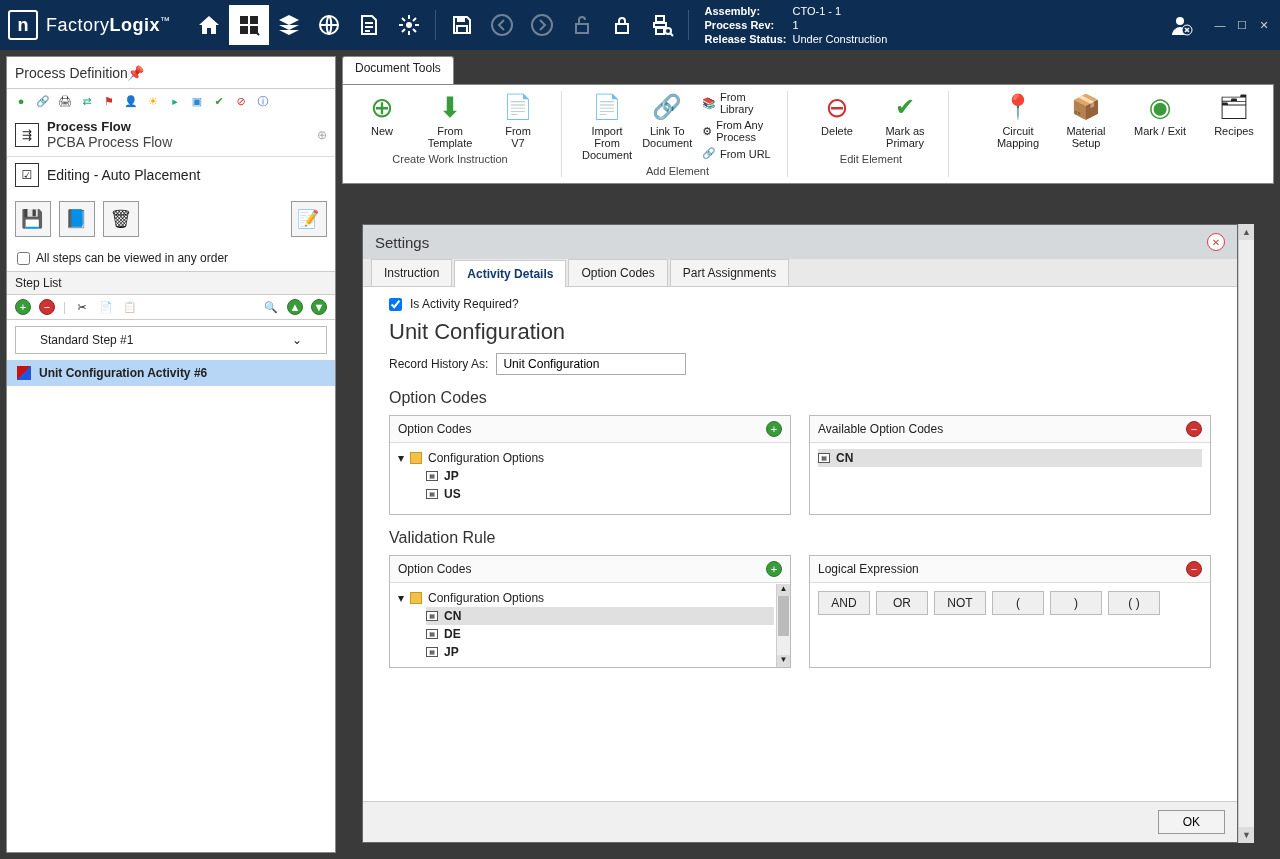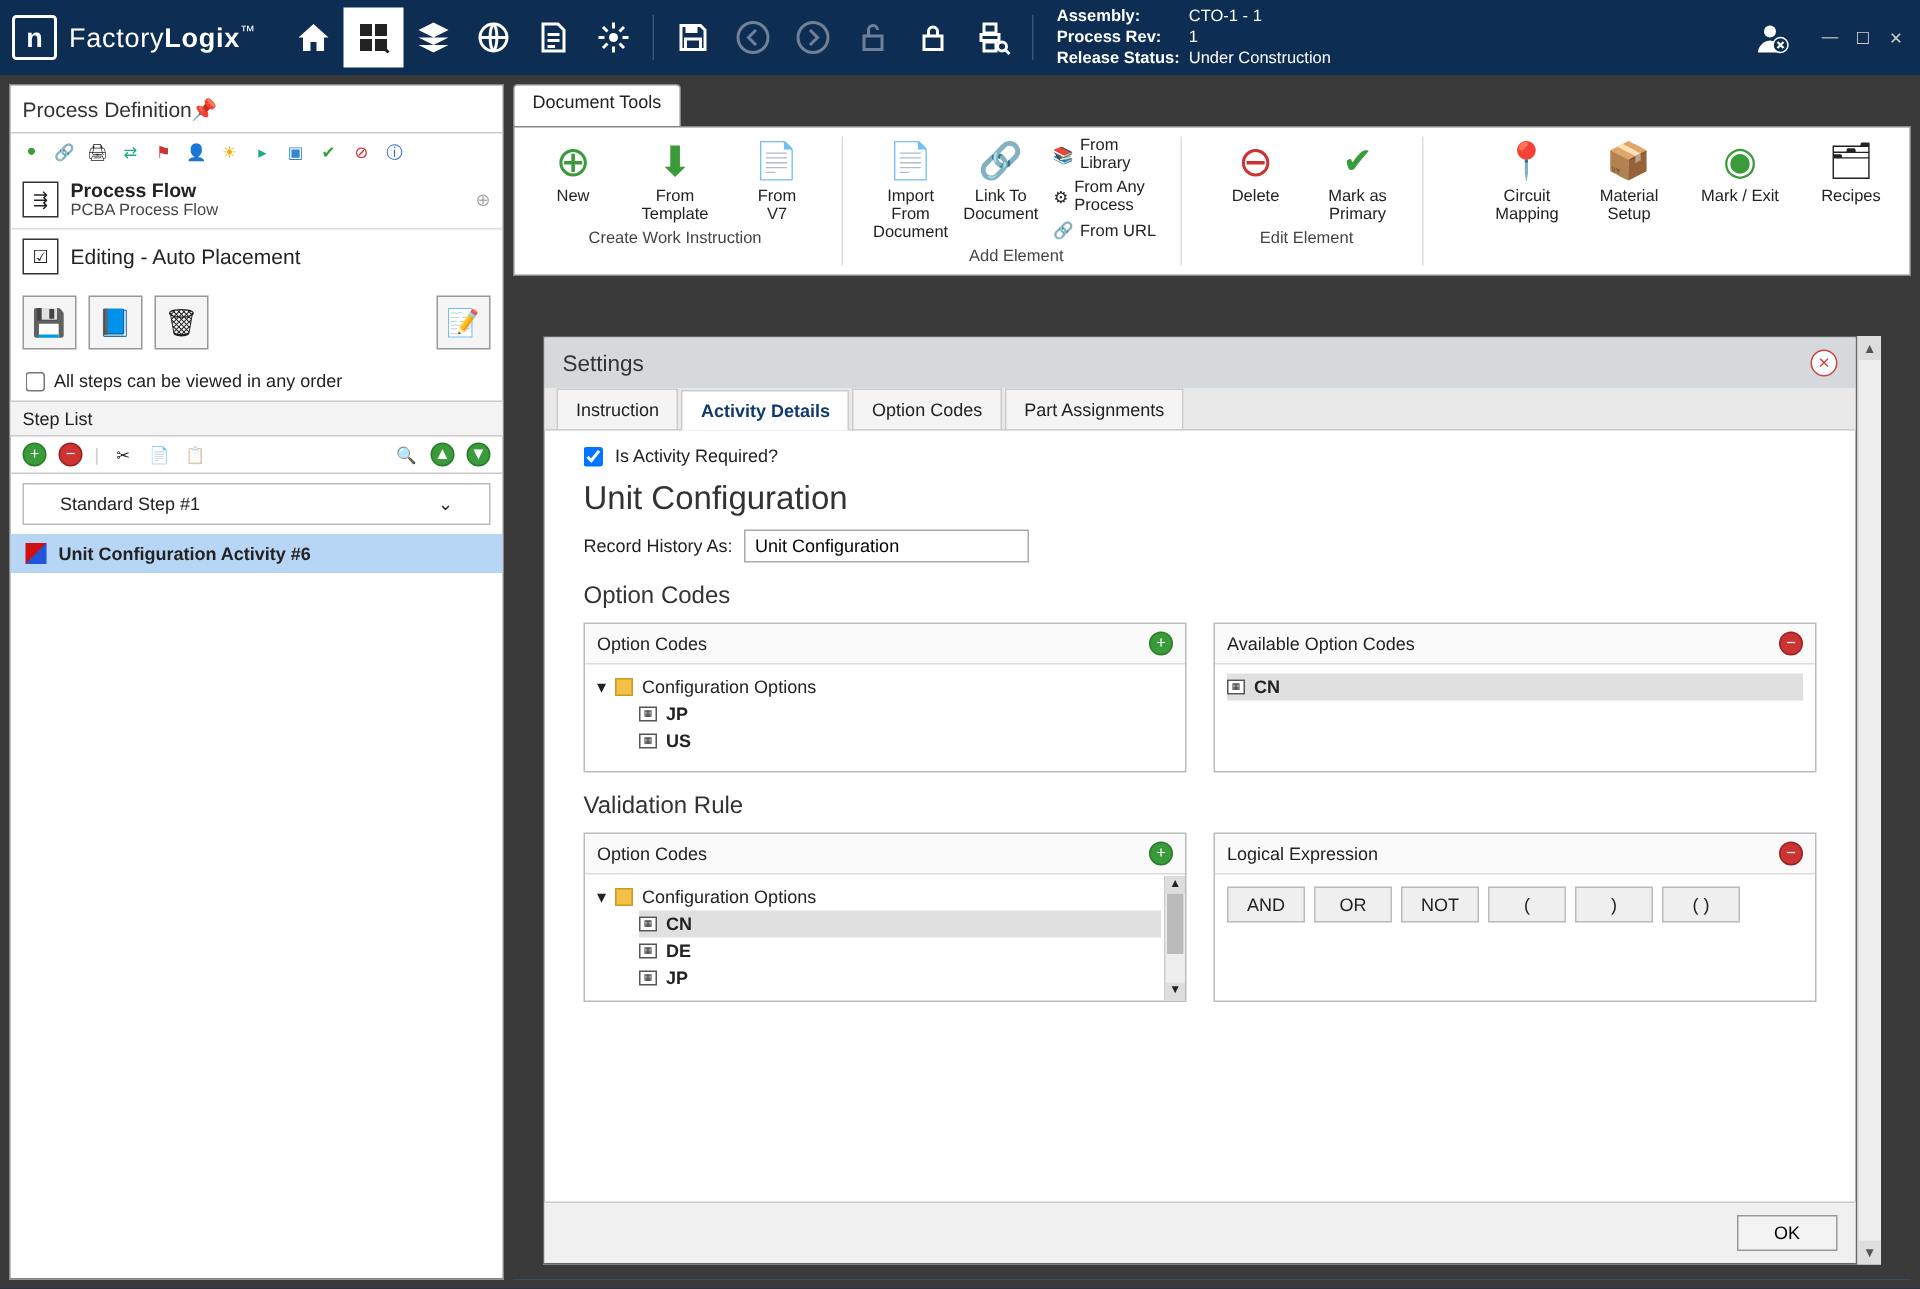--- a/index.html
+++ b/index.html
@@ -19,35 +19,35 @@
   .win-btns { display:flex; gap:6px; }
   .win-btn { width:16px; height:16px; color:#ccc; cursor:pointer; display:flex; align-items:center; justify-content:center; font-size:11px;}
   
   .main { display:flex; height:calc(100% - 50px); background:#3a3a3a; padding:6px; gap:6px; }
   .left-panel { width:330px; background:#fff; border:1px solid #888; display:flex; flex-direction:column; }
   .panel-header { height:32px; display:flex; align-items:center; padding:0 8px; font-size:14px; color:#333; border-bottom:1px solid #ccc; }
   .mini-toolbar { display:flex; gap:6px; padding:4px 6px; align-items:center; flex-wrap:wrap;}
   .mini-ico { width:16px; height:16px; display:inline-flex; align-items:center; justify-content:center; cursor:pointer; font-size:11px;}
   .pf-row { display:flex; align-items:center; padding:6px 8px; gap:8px; }
   .pf-row .title { font-weight:bold; font-size:13px;}
-  .pf-row .sub { font-size:11px; color:#444;}
+  .pf-row .sub { font-size:14px; color:#444;}
   .editing-row { display:flex; align-items:center; padding:6px 8px; gap:8px; border-top:1px solid #ddd;}
   .editing-row .lbl { font-size:14px; }
   .edit-toolbar { display:flex; gap:8px; padding:8px; align-items:center;}
   .edit-btn { width:36px; height:36px; border:1px solid #999; background:#f5f5f5; display:flex; align-items:center; justify-content:center; cursor:pointer; font-size:18px;}
   .edit-spacer { flex:1; }
   .chk-row { padding:6px 10px; display:flex; align-items:center; gap:6px; }
   .steplist-hdr { background:#f3f3f3; border-top:1px solid #ccc; border-bottom:1px solid #ccc; padding:4px 8px; font-size:12px;}
   .steplist-tb { display:flex; gap:8px; padding:4px 8px; align-items:center; border-bottom:1px solid #ccc;}
   .step-dd { margin:6px 8px; border:1px solid #bbb; padding:6px 24px; display:flex; justify-content:space-between; align-items:center; cursor:pointer; background:#fff;}
   .step-item { padding:6px 10px; display:flex; align-items:center; gap:8px; cursor:pointer;}
   .step-item.selected { background:#b7d6f5; font-weight:bold;}
   .step-ico { width:14px; height:14px; background:linear-gradient(135deg,#c11 50%,#25d 50%); }
   
-  .right-area { flex:1; display:flex; flex-direction:column; background:#3b82f6; }
+  .right-area { flex:1; display:flex; flex-direction:column; background:#f97316; }
   .doc-tabs { height:28px; background:#3a3a3a; display:flex; }
   .doc-tab { background:#fff; border:1px solid #888; border-bottom:none; padding:4px 12px; font-size:12px; cursor:pointer; border-radius:3px 3px 0 0;}
   .ribbon { background:#fff; border:1px solid #888; padding:6px 10px; display:flex; gap:20px; }
   .ribbon-group { display:flex; flex-direction:column; align-items:center; gap:2px; border-right:1px solid #ddd; padding-right:14px;}
   .ribbon-group:last-child { border-right:none; padding-right:0; }
   .rg-items { display:flex; gap:10px; align-items:flex-start;}
   .rg-item { display:flex; flex-direction:column; align-items:center; width:58px; cursor:pointer; text-align:center; font-size:11px; gap:2px;}
   .rg-item .ico { width:32px; height:32px; display:flex; align-items:center; justify-content:center; font-size:24px;}
   .rg-label { font-size:11px; color:#444; margin-top:2px;}
   .rg-side { display:flex; flex-direction:column; gap:4px; font-size:11px; }

